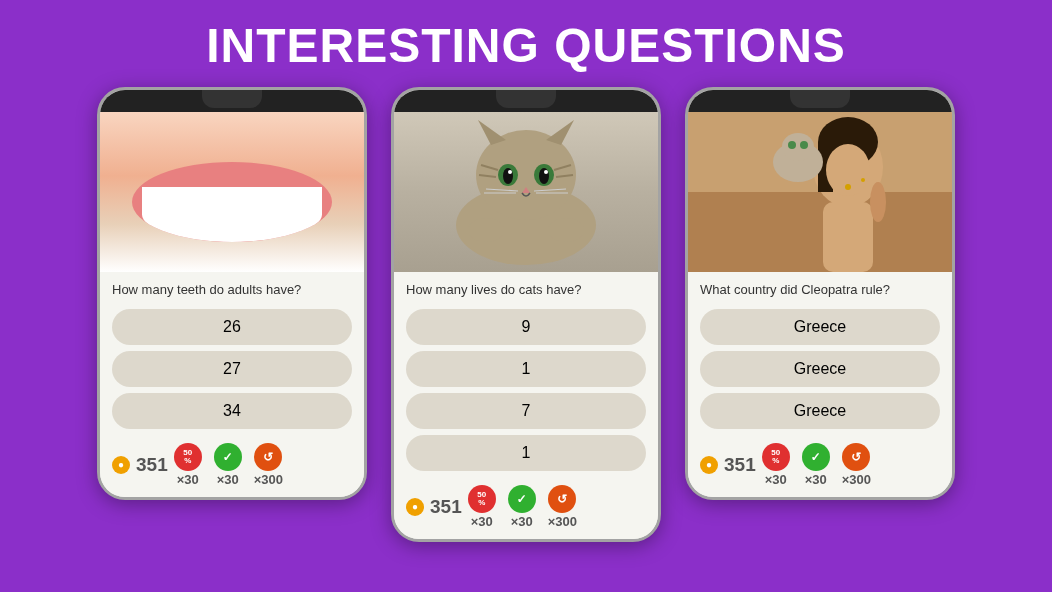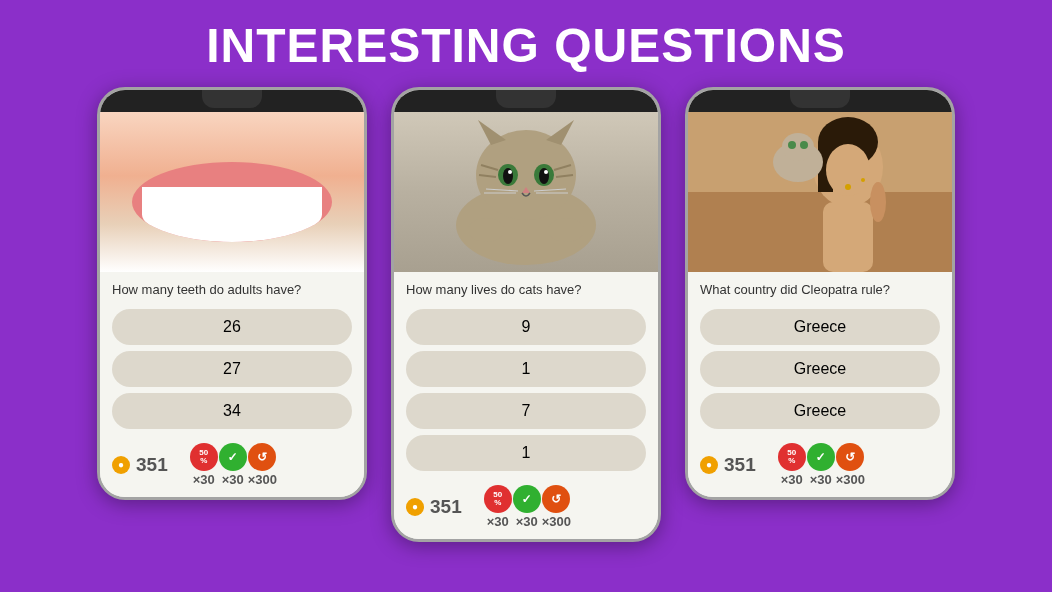--- a/index.html
+++ b/index.html
@@ -155,22 +155,22 @@
       color: #fff;
       font-weight: bold;
     }
     .coin-count {
       font-size: 19px;
       color: #555;
       font-weight: bold;
     }
     .footer-badges {
       display: flex;
-      gap: 1px;
-      margin-left: 16px;
+      gap: 12px;
+      margin-left: 0;
     }
     .badge {
       display: flex;
       flex-direction: column;
       align-items: center;
       gap: 1px;
     }
     .badge-icon {
       width: 28px;
       height: 28px;

